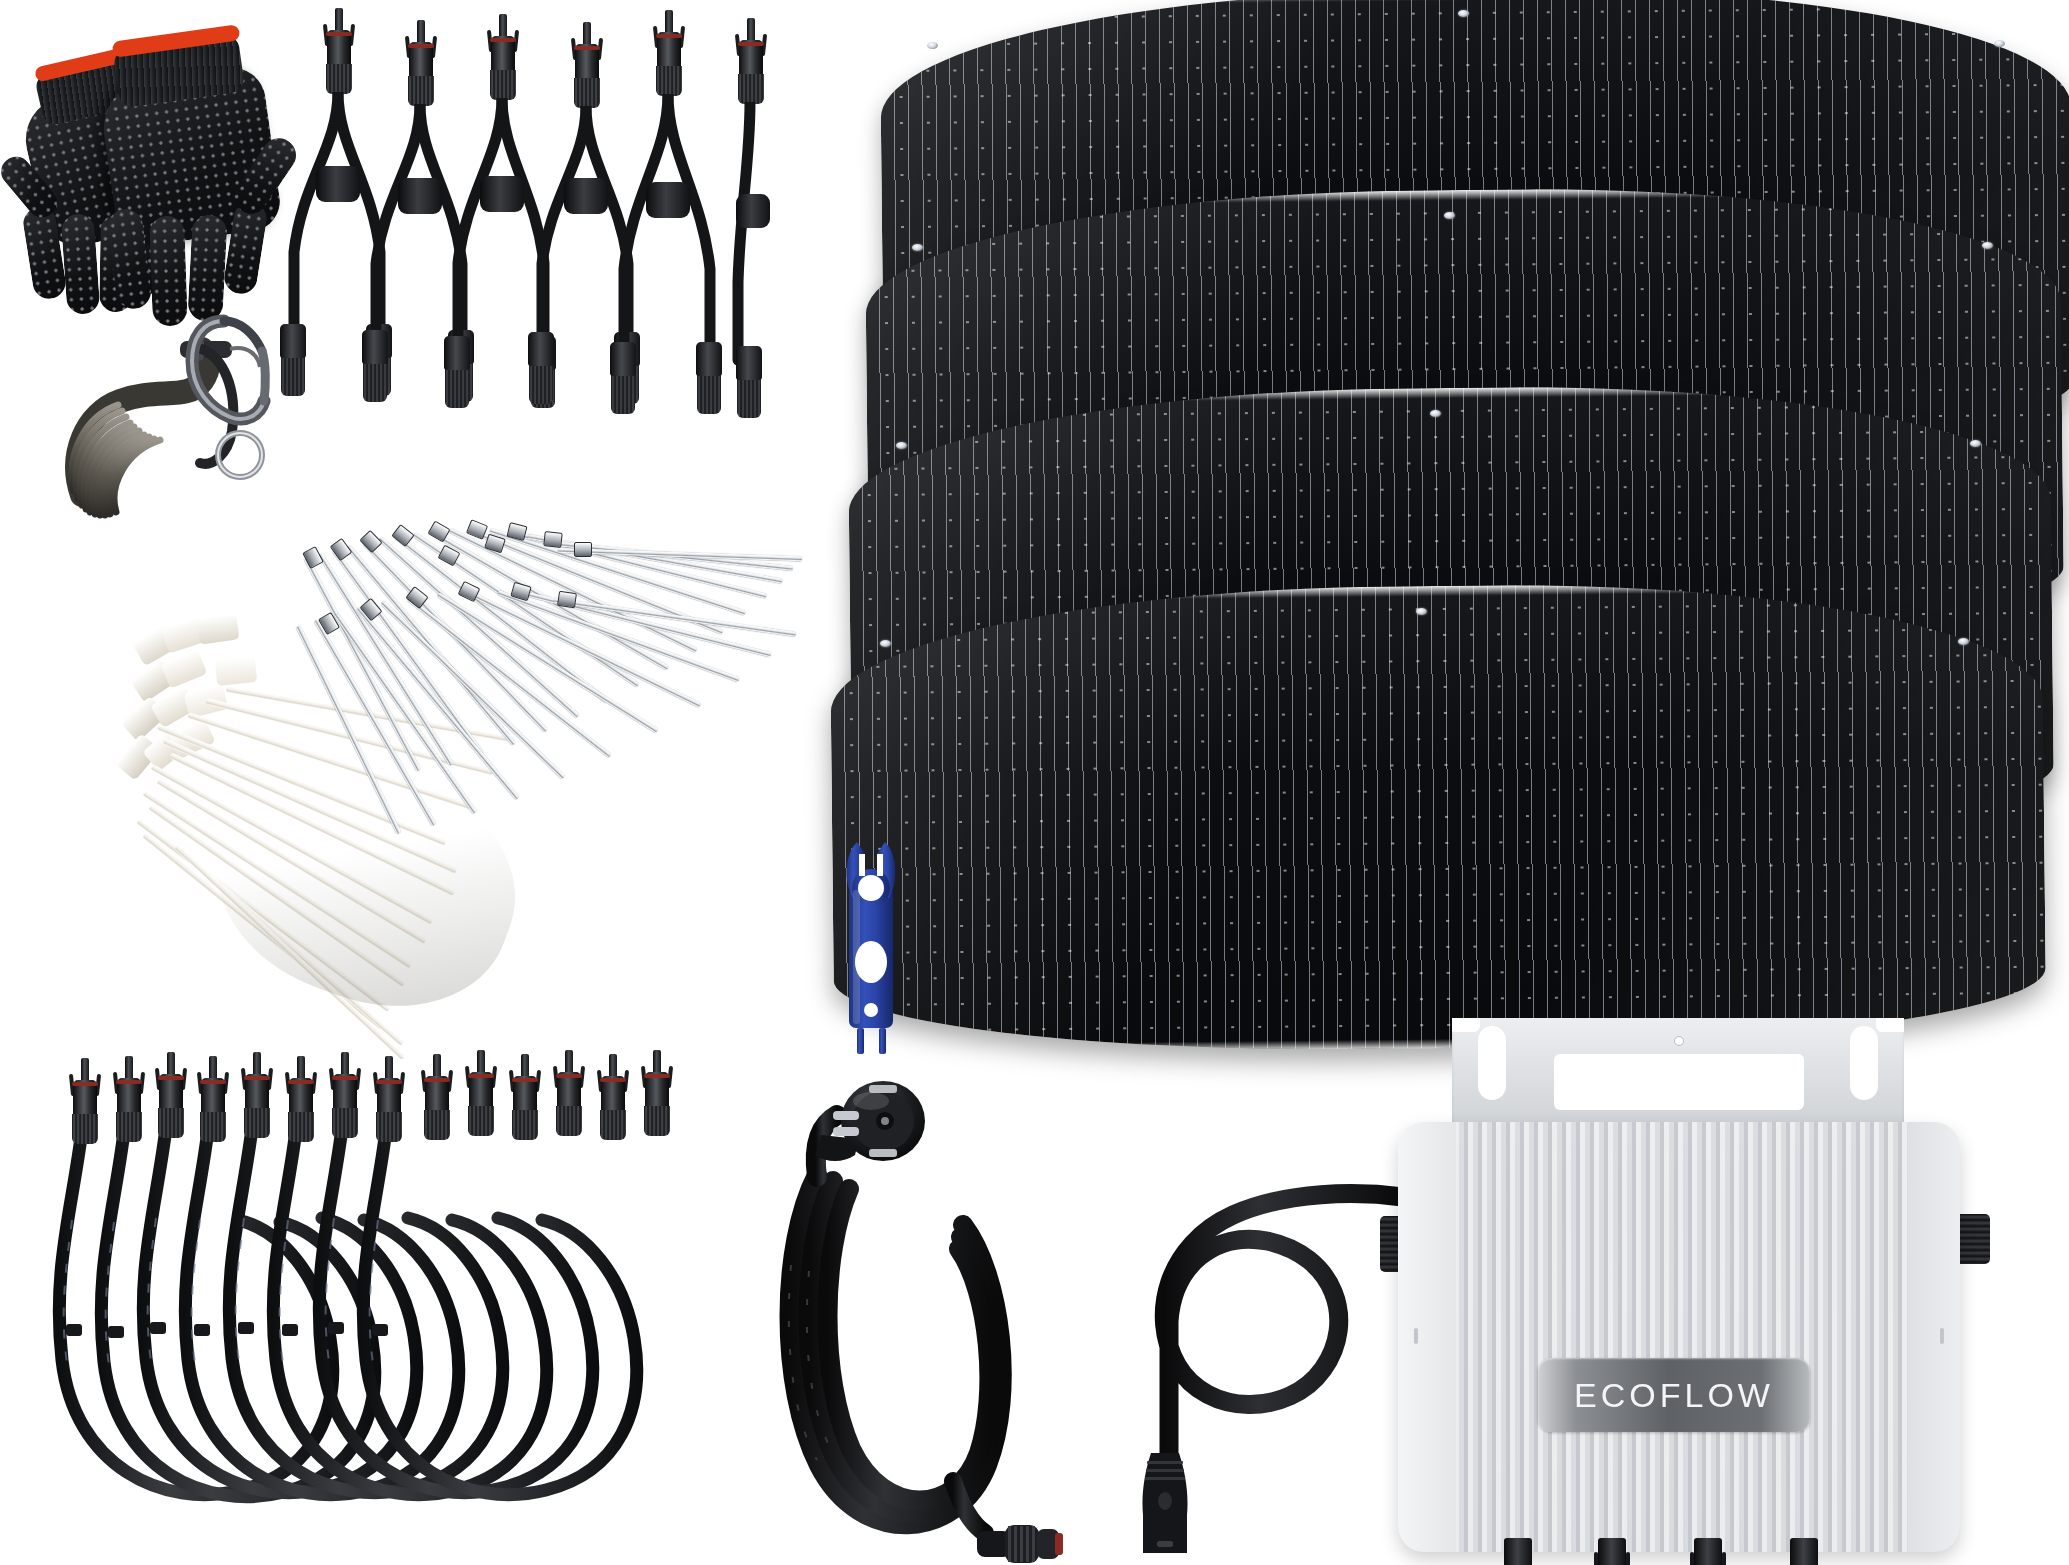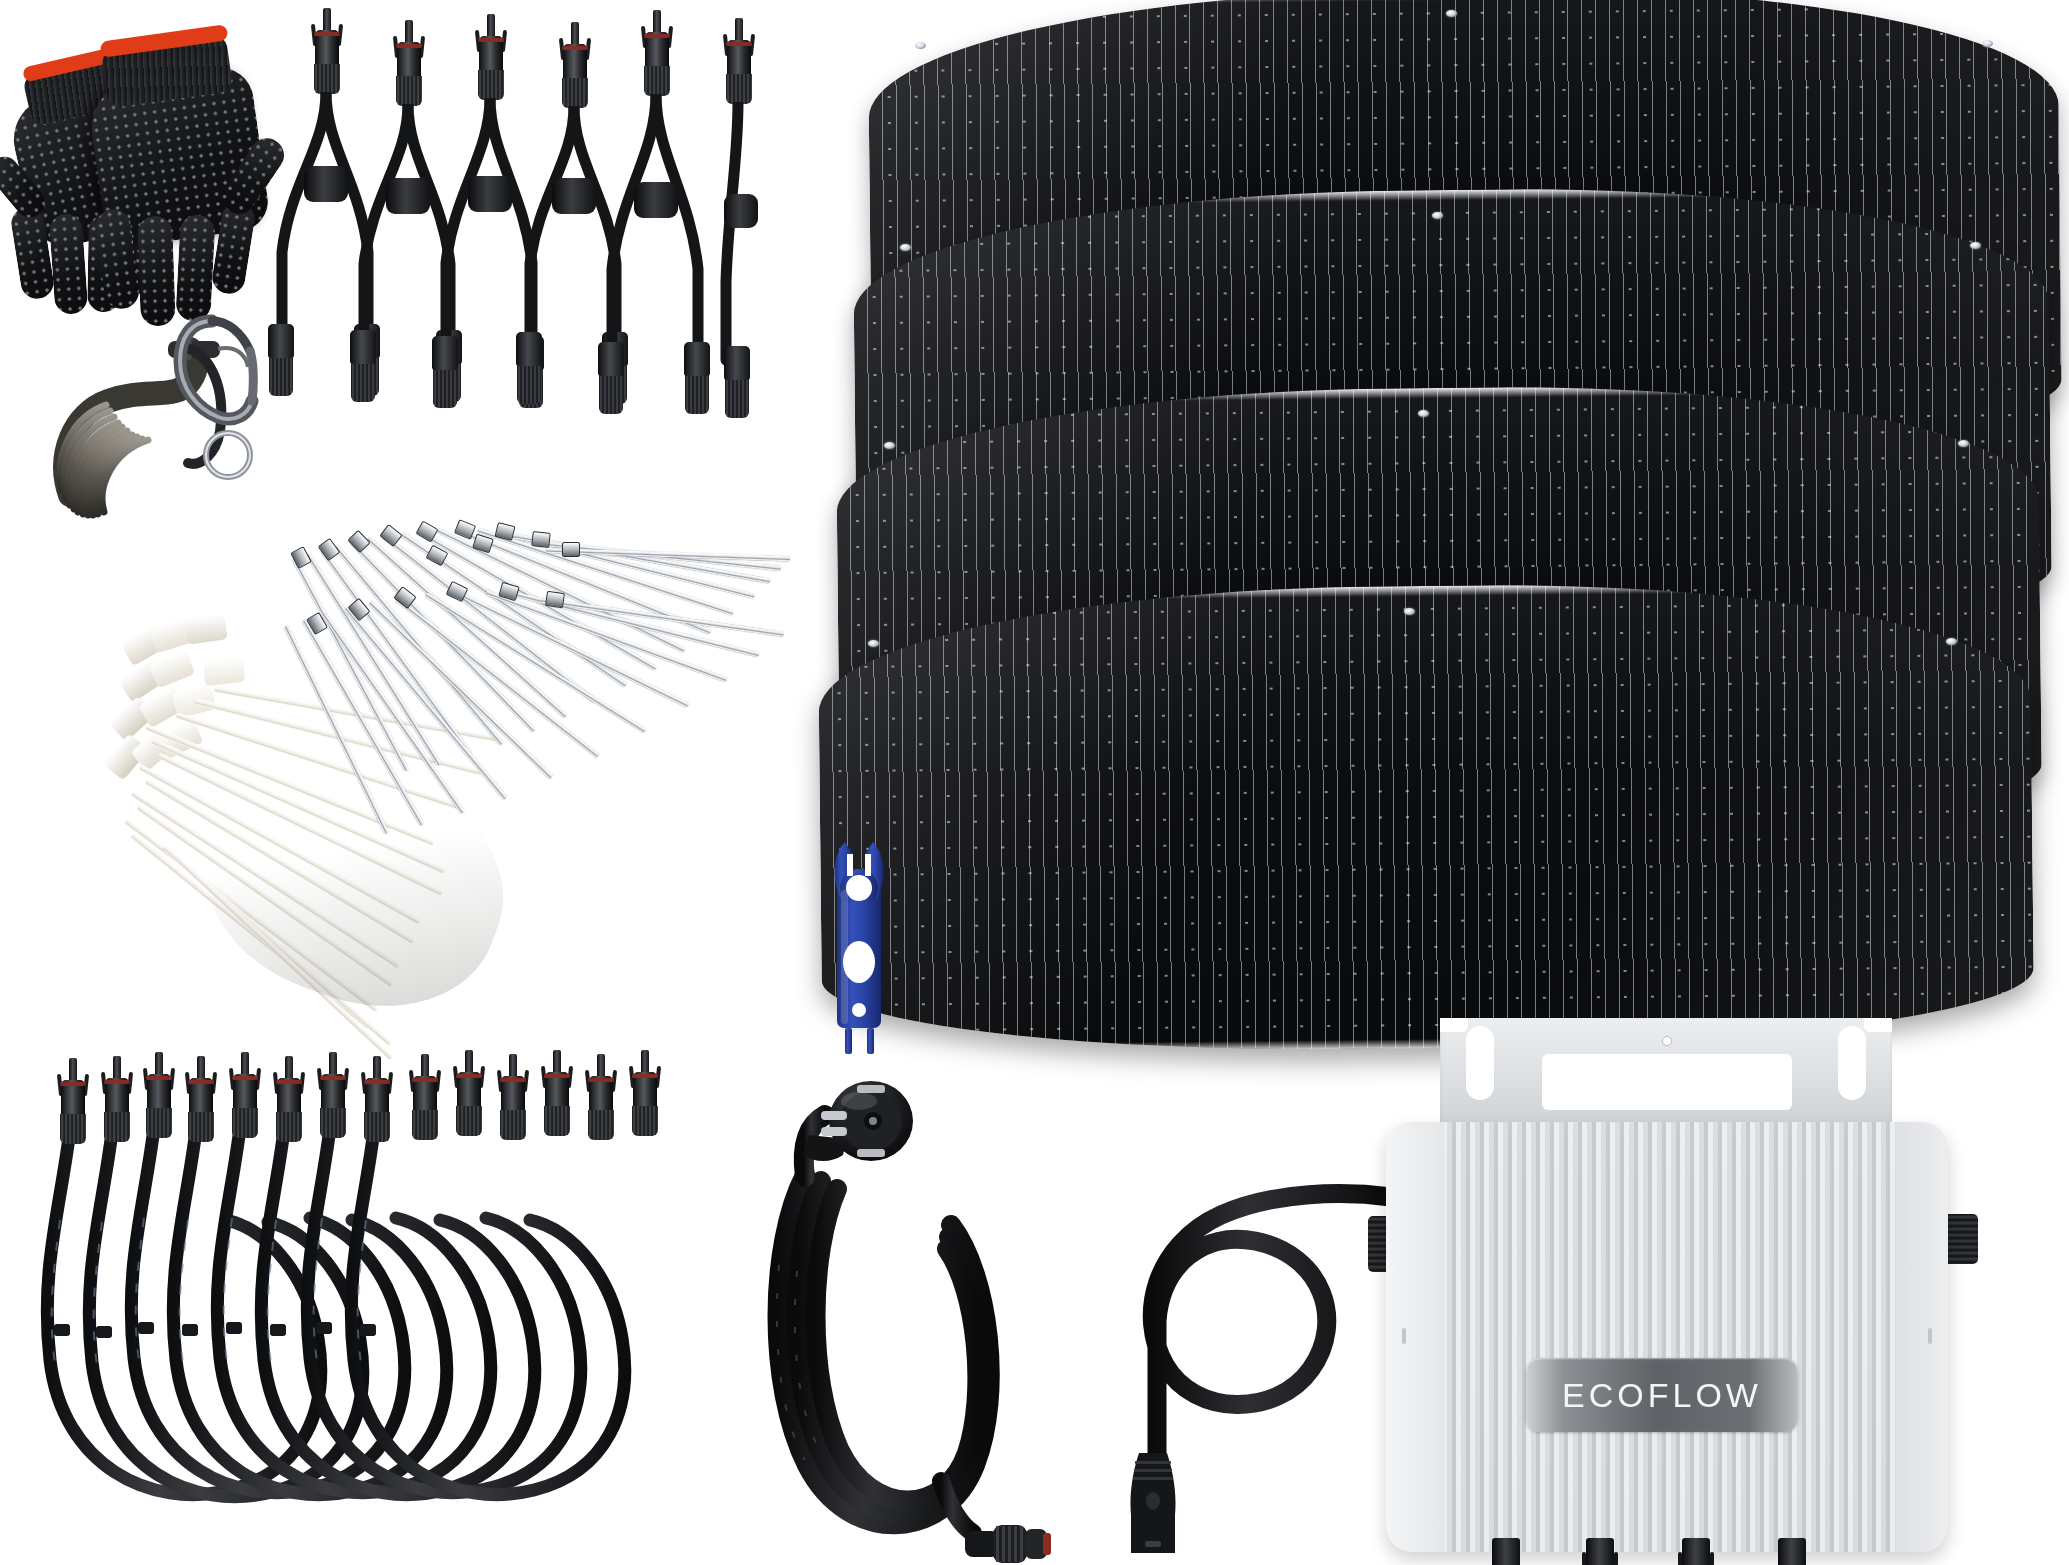--- a/index.html
+++ b/index.html
@@ -1,20 +1,20 @@
 <!DOCTYPE html>
 <html><head>
 <meta charset="utf-8">
 <style>
   html,body{margin:0;padding:0;background:#fff;}
   body{
     font-family:"Liberation Sans", sans-serif;
     width:2069px;height:1565px;overflow:hidden;position:relative;
   }
-  #stage{position:absolute;left:0;top:0;width:1644px;height:1565px;background:#ffffff;}
+  #stage{position:absolute;left:12px;top:0;width:1644px;height:1565px;background:#ffffff;}
   .abs{position:absolute;}
 
   
   .mc4-body{position:absolute;width:30px;height:86px;}
   .mc4-shell{position:absolute;left:3px;top:22px;width:24px;height:46px;border-radius:5px;
     background:linear-gradient(90deg,#0e0e10 0%,#3a3c40 28%,#55585d 46%,#27292c 72%,#0a0a0b 100%);}
   .mc4-knurl{position:absolute;left:2px;top:56px;width:26px;height:30px;border-radius:0 0 6px 6px;
     background:repeating-linear-gradient(90deg,#111 0px,#4a4d52 2px,#15161a 4px);}
   .mc4-pin{position:absolute;left:11px;top:0px;width:8px;height:28px;border-radius:2px;
     background:linear-gradient(90deg,#0a0a0b,#4b4e53 45%,#17181b);}

